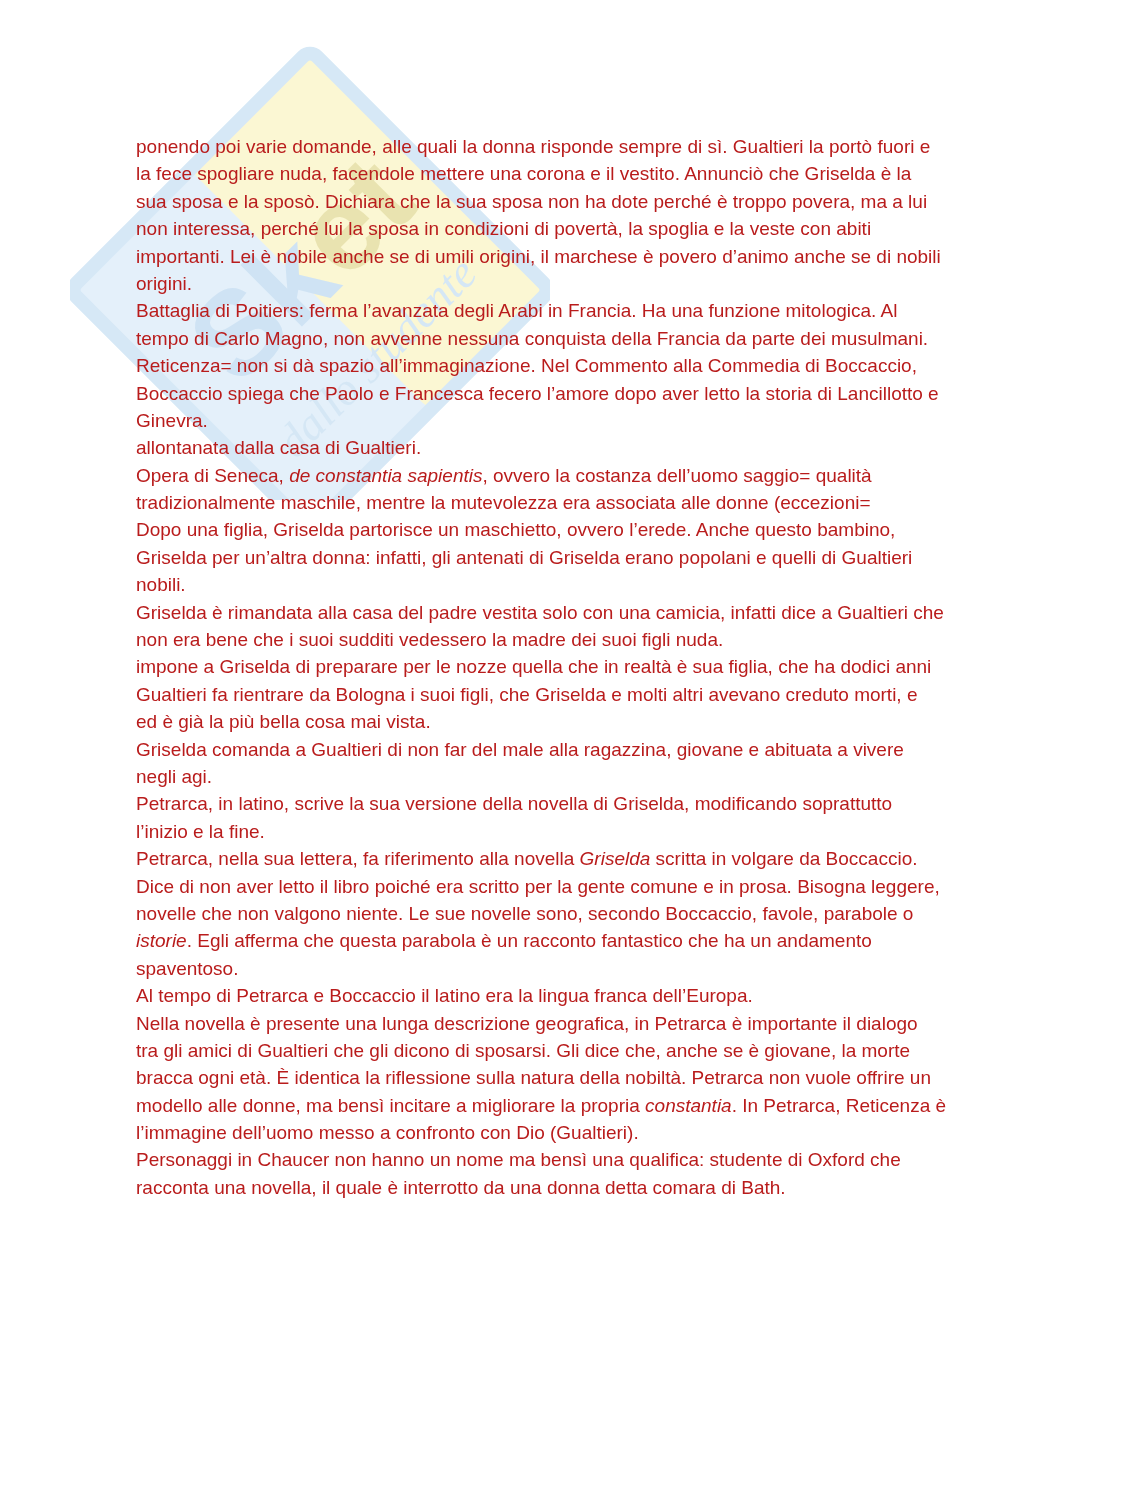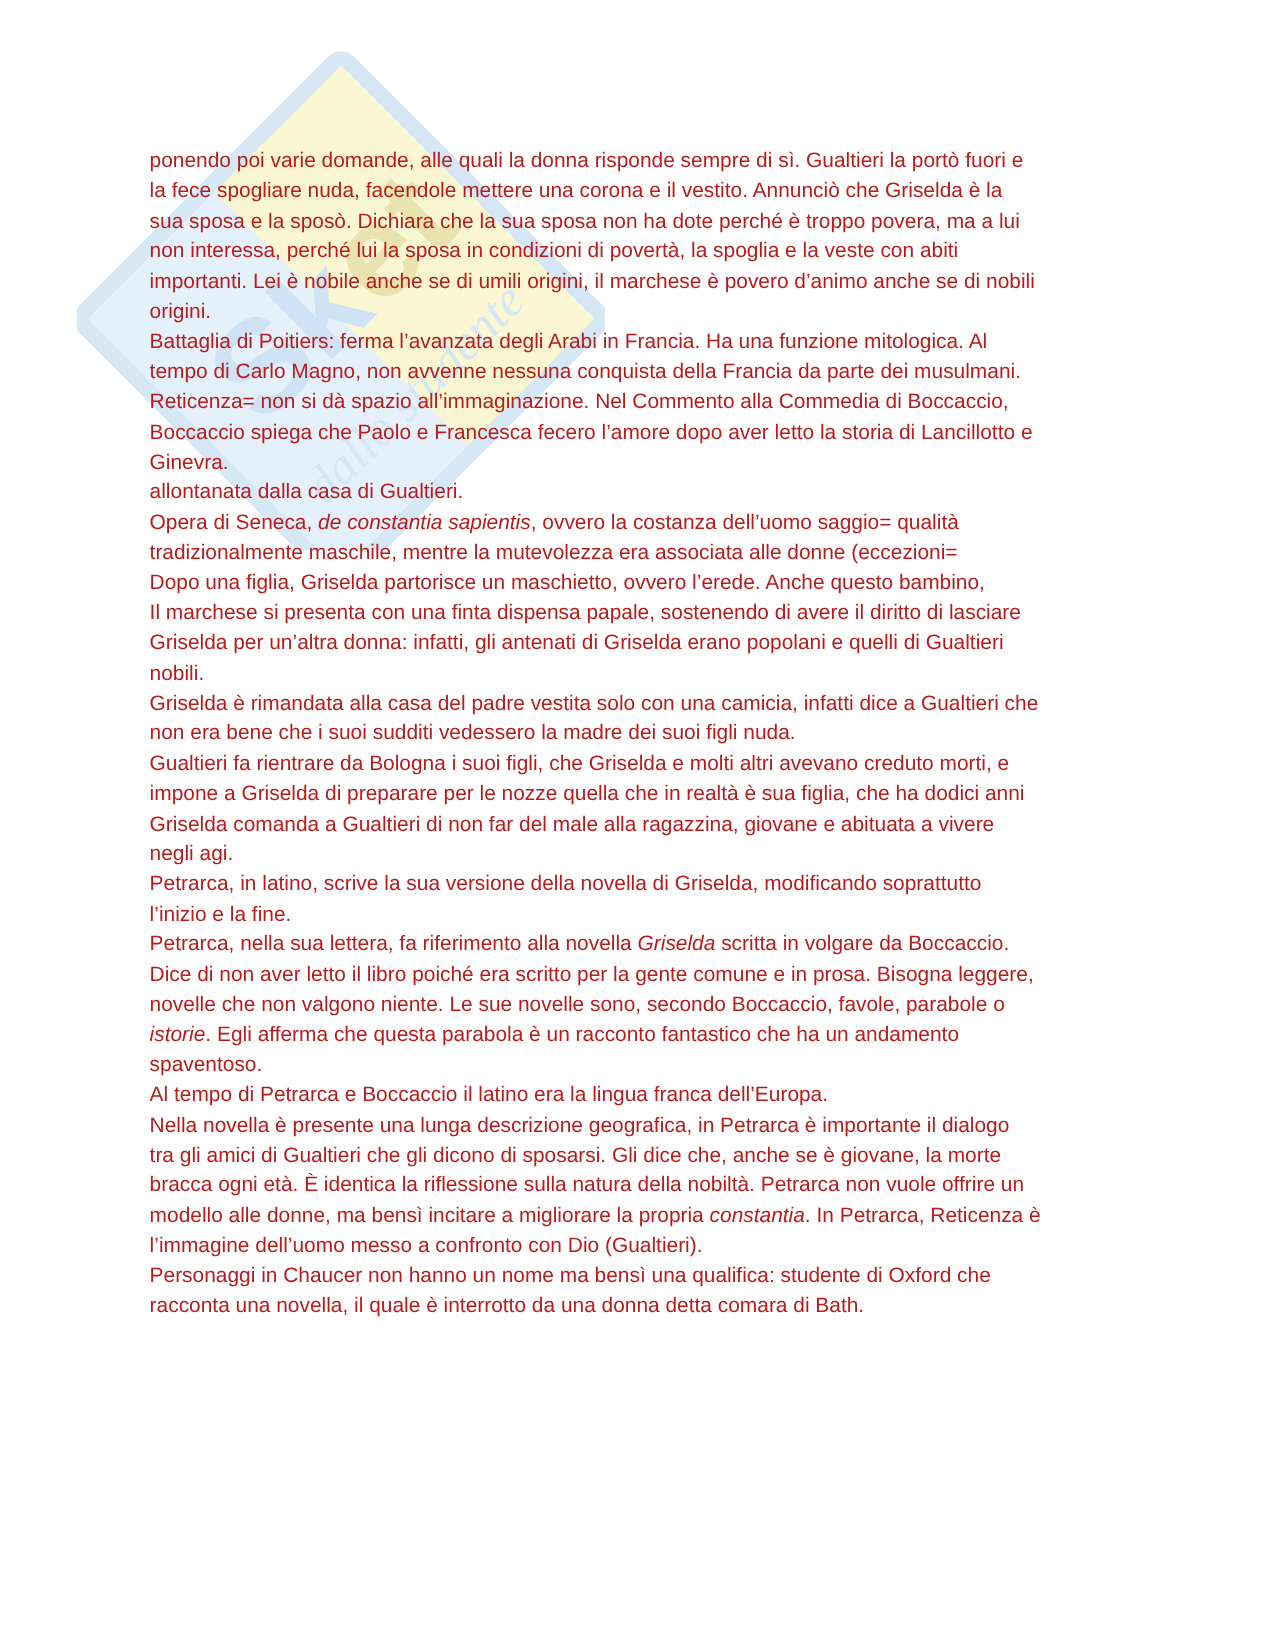--- a/index.html
+++ b/index.html
@@ -39,27 +39,27 @@
       <span class="line"><span>origini.</span></span>
       <span class="line"><span>Battaglia di Poitiers: ferma l’avanzata degli Arabi in Francia. Ha una funzione mitologica. Al</span></span>
       <span class="line"><span>tempo di Carlo Magno, non avvenne nessuna conquista della Francia da parte dei musulmani.</span></span>
       <span class="line"><span>Reticenza= non si dà spazio all’immaginazione. Nel Commento alla Commedia di Boccaccio,</span></span>
       <span class="line"><span>Boccaccio spiega che Paolo e Francesca fecero l’amore dopo aver letto la storia di Lancillotto e</span></span>
       <span class="line"><span>Ginevra.</span></span>
       <span class="line"><span>allontanata dalla casa di Gualtieri.</span></span>
       <span class="line"><span>Opera di Seneca, </span><span class="it">de constantia sapientis</span><span>, ovvero la costanza dell’uomo saggio= qualità</span></span>
       <span class="line"><span>tradizionalmente maschile, mentre la mutevolezza era associata alle donne (eccezioni=</span></span>
       <span class="line"><span>Dopo una figlia, Griselda partorisce un maschietto, ovvero l’erede. Anche questo bambino,</span></span>
-      <span class="line"><span>Il marchese si presenta con una finta dispensa papale, sostenendo di avere il diritto di lasciare</span></span>
       <span class="line"><span>Griselda per un’altra donna: infatti, gli antenati di Griselda erano popolani e quelli di Gualtieri</span></span>
       <span class="line"><span>nobili.</span></span>
       <span class="line"><span>Griselda è rimandata alla casa del padre vestita solo con una camicia, infatti dice a Gualtieri che</span></span>
       <span class="line"><span>non era bene che i suoi sudditi vedessero la madre dei suoi figli nuda.</span></span>
+      <span class="line"><span>impone a Griselda di preparare per le nozze quella che in realtà è sua figlia, che ha dodici anni</span></span>
       <span class="line"><span>Gualtieri fa rientrare da Bologna i suoi figli, che Griselda e molti altri avevano creduto morti, e</span></span>
-      <span class="line"><span>impone a Griselda di preparare per le nozze quella che in realtà è sua figlia, che ha dodici anni</span></span>
+      <span class="line"><span>ed è già la più bella cosa mai vista.</span></span>
       <span class="line"><span>Griselda comanda a Gualtieri di non far del male alla ragazzina, giovane e abituata a vivere</span></span>
       <span class="line"><span>negli agi.</span></span>
       <span class="line"><span>Petrarca, in latino, scrive la sua versione della novella di Griselda, modificando soprattutto</span></span>
       <span class="line"><span>l’inizio e la fine.</span></span>
       <span class="line"><span>Petrarca, nella sua lettera, fa riferimento alla novella </span><span class="it">Griselda</span><span> scritta in volgare da Boccaccio.</span></span>
       <span class="line"><span>Dice di non aver letto il libro poiché era scritto per la gente comune e in prosa. Bisogna leggere,</span></span>
       <span class="line"><span>novelle che non valgono niente. Le sue novelle sono, secondo Boccaccio, favole, parabole o</span></span>
       <span class="line"><span class="it">istorie</span><span>. Egli afferma che questa parabola è un racconto fantastico che ha un andamento</span></span>
       <span class="line"><span>spaventoso.</span></span>
       <span class="line"><span>Al tempo di Petrarca e Boccaccio il latino era la lingua franca dell’Europa.</span></span>

